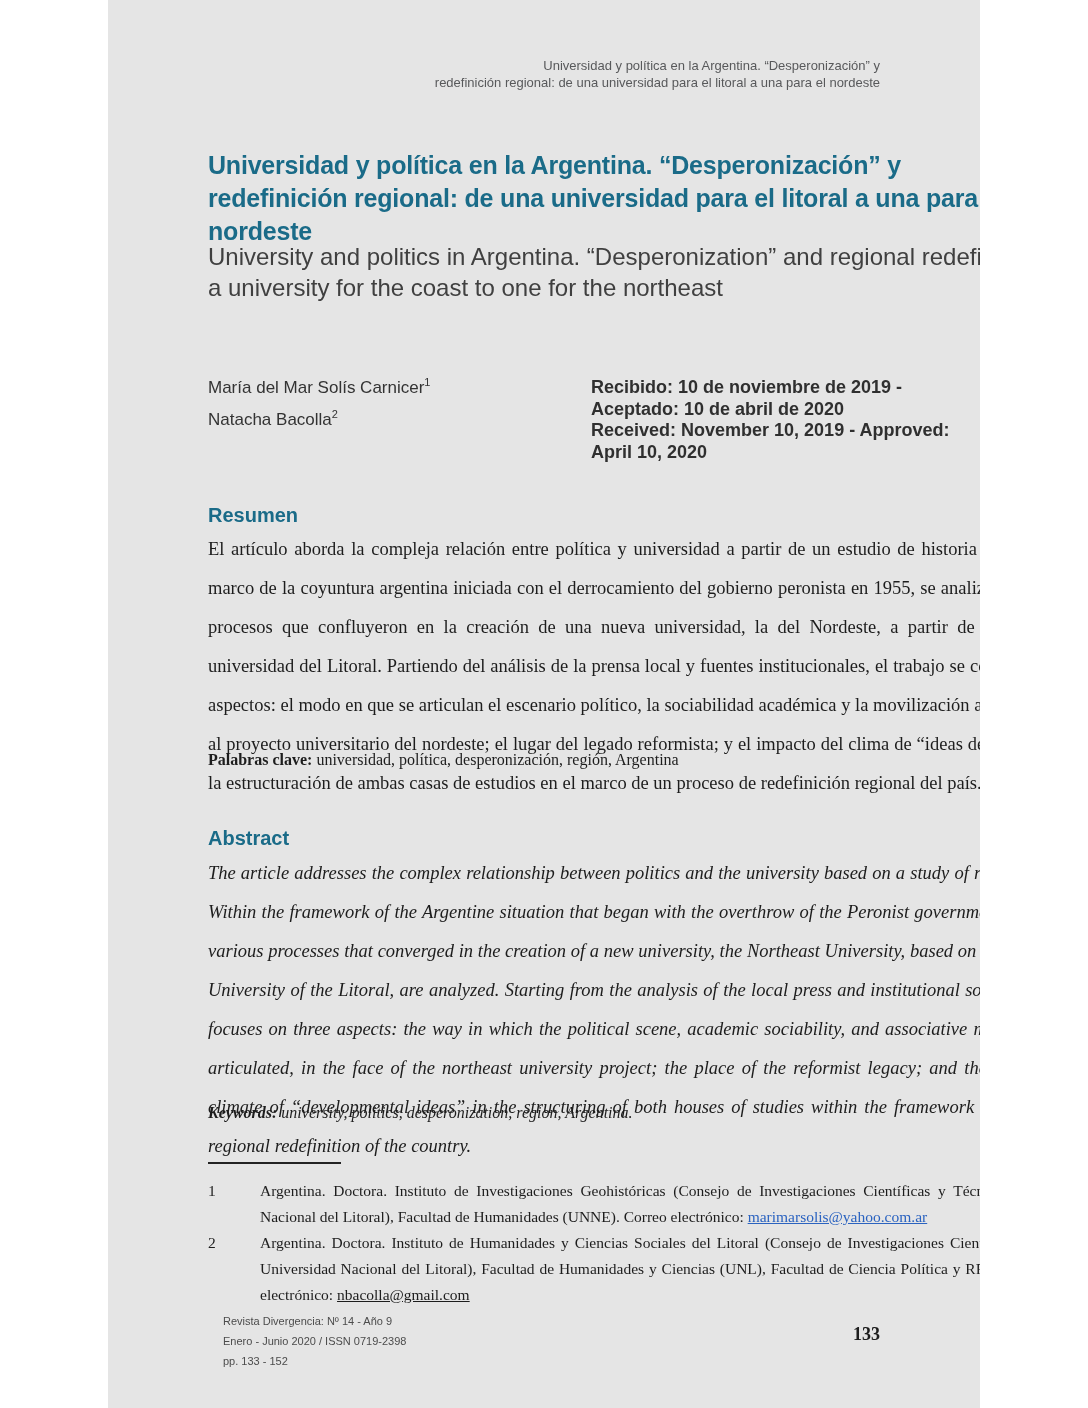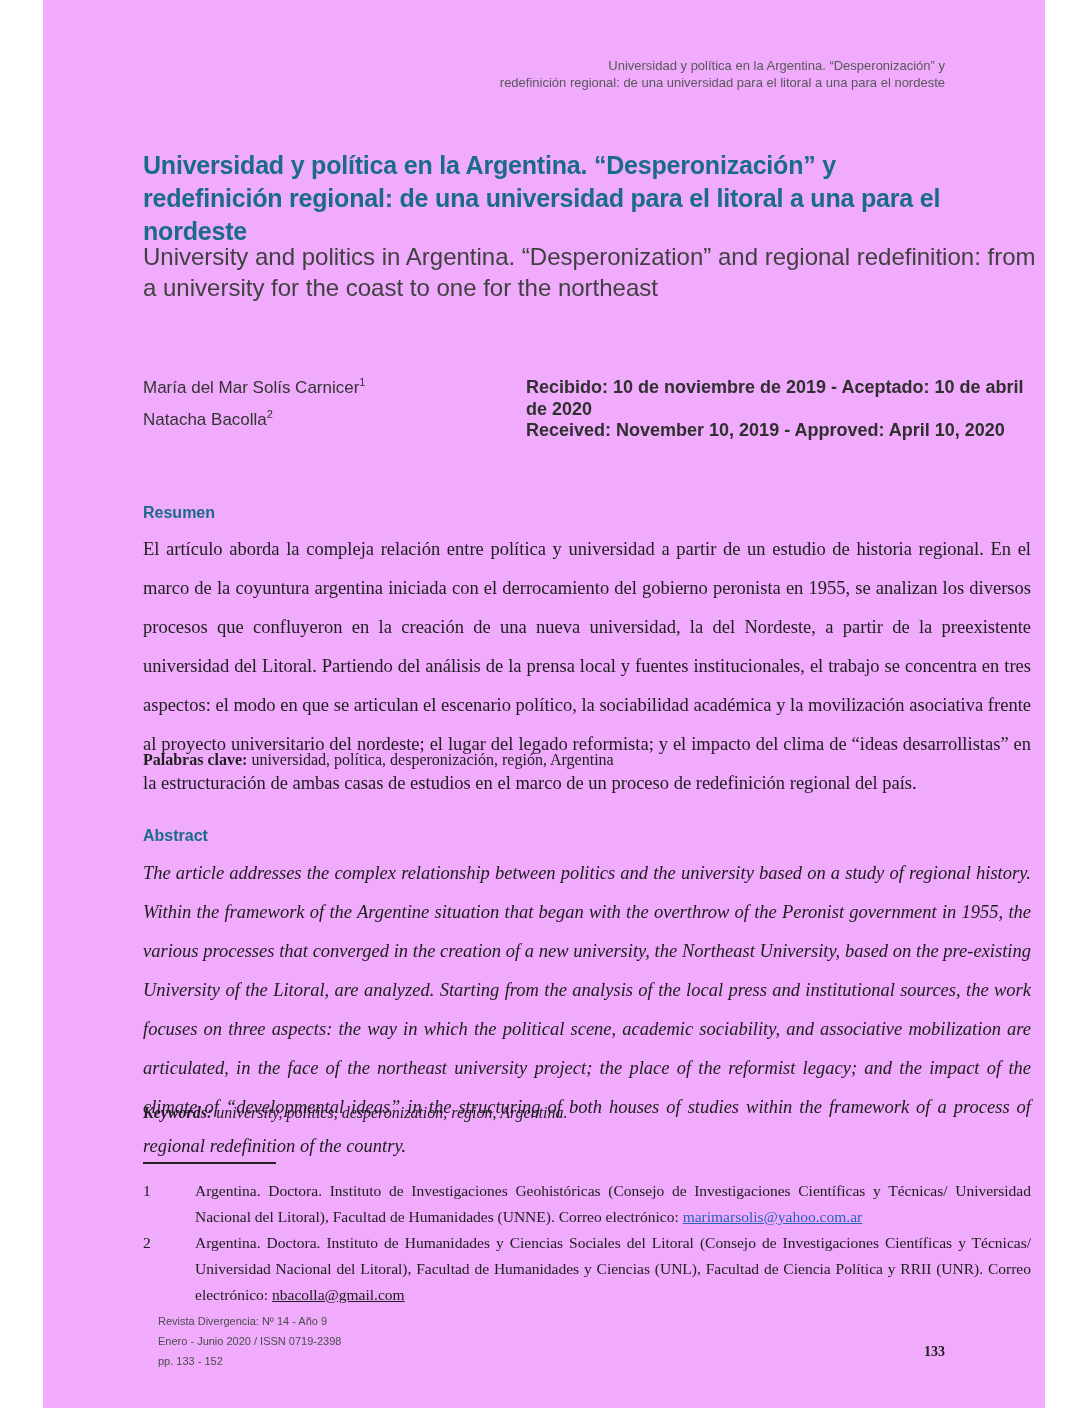--- a/index.html
+++ b/index.html
@@ -1,20 +1,20 @@
 <!DOCTYPE html>
 <html lang="es" style="--accent_teal: #1a6b88; --link_blue: #2b63c0; --text_dark: #1d1d1d; --text_gray: #58595b;"><head>
 <meta charset="utf-8">
 <style>
   html,body{margin:0;padding:0;background:#ffffff;}
   .page{
     position:relative;
-    width:1002px;height:1408px;
+    width:872px;height:1408px;
     margin:0 auto;
-    background:#f0abfc;
+    background:#e5e5e5;
     font-family:"Liberation Sans",sans-serif;
     overflow:hidden;
   }
   .running-header{
     position:absolute;top:58px;right:100px;
     text-align:right;font-size:13px;line-height:16.5px;
     color:#58595b;
   }
   .title-es{
     position:absolute;top:149px;left:100px;width:900px;margin:0;
@@ -29,21 +29,21 @@
     position:absolute;top:372px;left:100px;
     font-size:17px;line-height:32px;color:#333333;
   }
   .authors sup{font-size:11px;line-height:0;}
   .dates{
     position:absolute;top:377px;left:483px;
     font-size:18px;line-height:21.5px;font-weight:bold;color:#2f2f2f;
   }
   .section-heading{
     position:absolute;left:100px;margin:0;
-    font-size:16px;font-weight:bold;
+    font-size:20px;font-weight:bold;
     color:var(--accent_teal,#1a6b88);
   }
   .heading-resumen{top:504px;}
   .heading-abstract{top:827px;}
   .body-text{
     position:absolute;left:100px;width:888px;margin:0;
     font-family:"Liberation Serif",serif;
     font-size:18.5px;line-height:39px;
     text-align:justify;color:#1d1d1d;
   }
@@ -70,21 +70,21 @@
   .fn-text{flex:1;text-align:justify;}
   .email-link{color:var(--link_blue,#2b63c0);text-decoration:underline;cursor:pointer;}
   .email-link.dark{color:#1d1d1d;}
   .footer-left{
     position:absolute;top:1311px;left:115px;
     font-size:11px;line-height:20px;color:#4c4c4c;
   }
   .page-number{
     position:absolute;top:1324px;right:100px;
     font-family:"Liberation Serif",serif;
-    font-size:14px;font-weight:bold;color:#1d1d1d;margin-top:20px;
+    font-size:18px;font-weight:bold;color:#1d1d1d;
   }
 </style>
 </head>
 <body>
 
 <div class="page">
 
   <div class="running-header">
     <div>Universidad y política en la Argentina. “Desperonización” y</div>
     <div>redefinición regional: de una universidad para el litoral a una para el nordeste</div>

